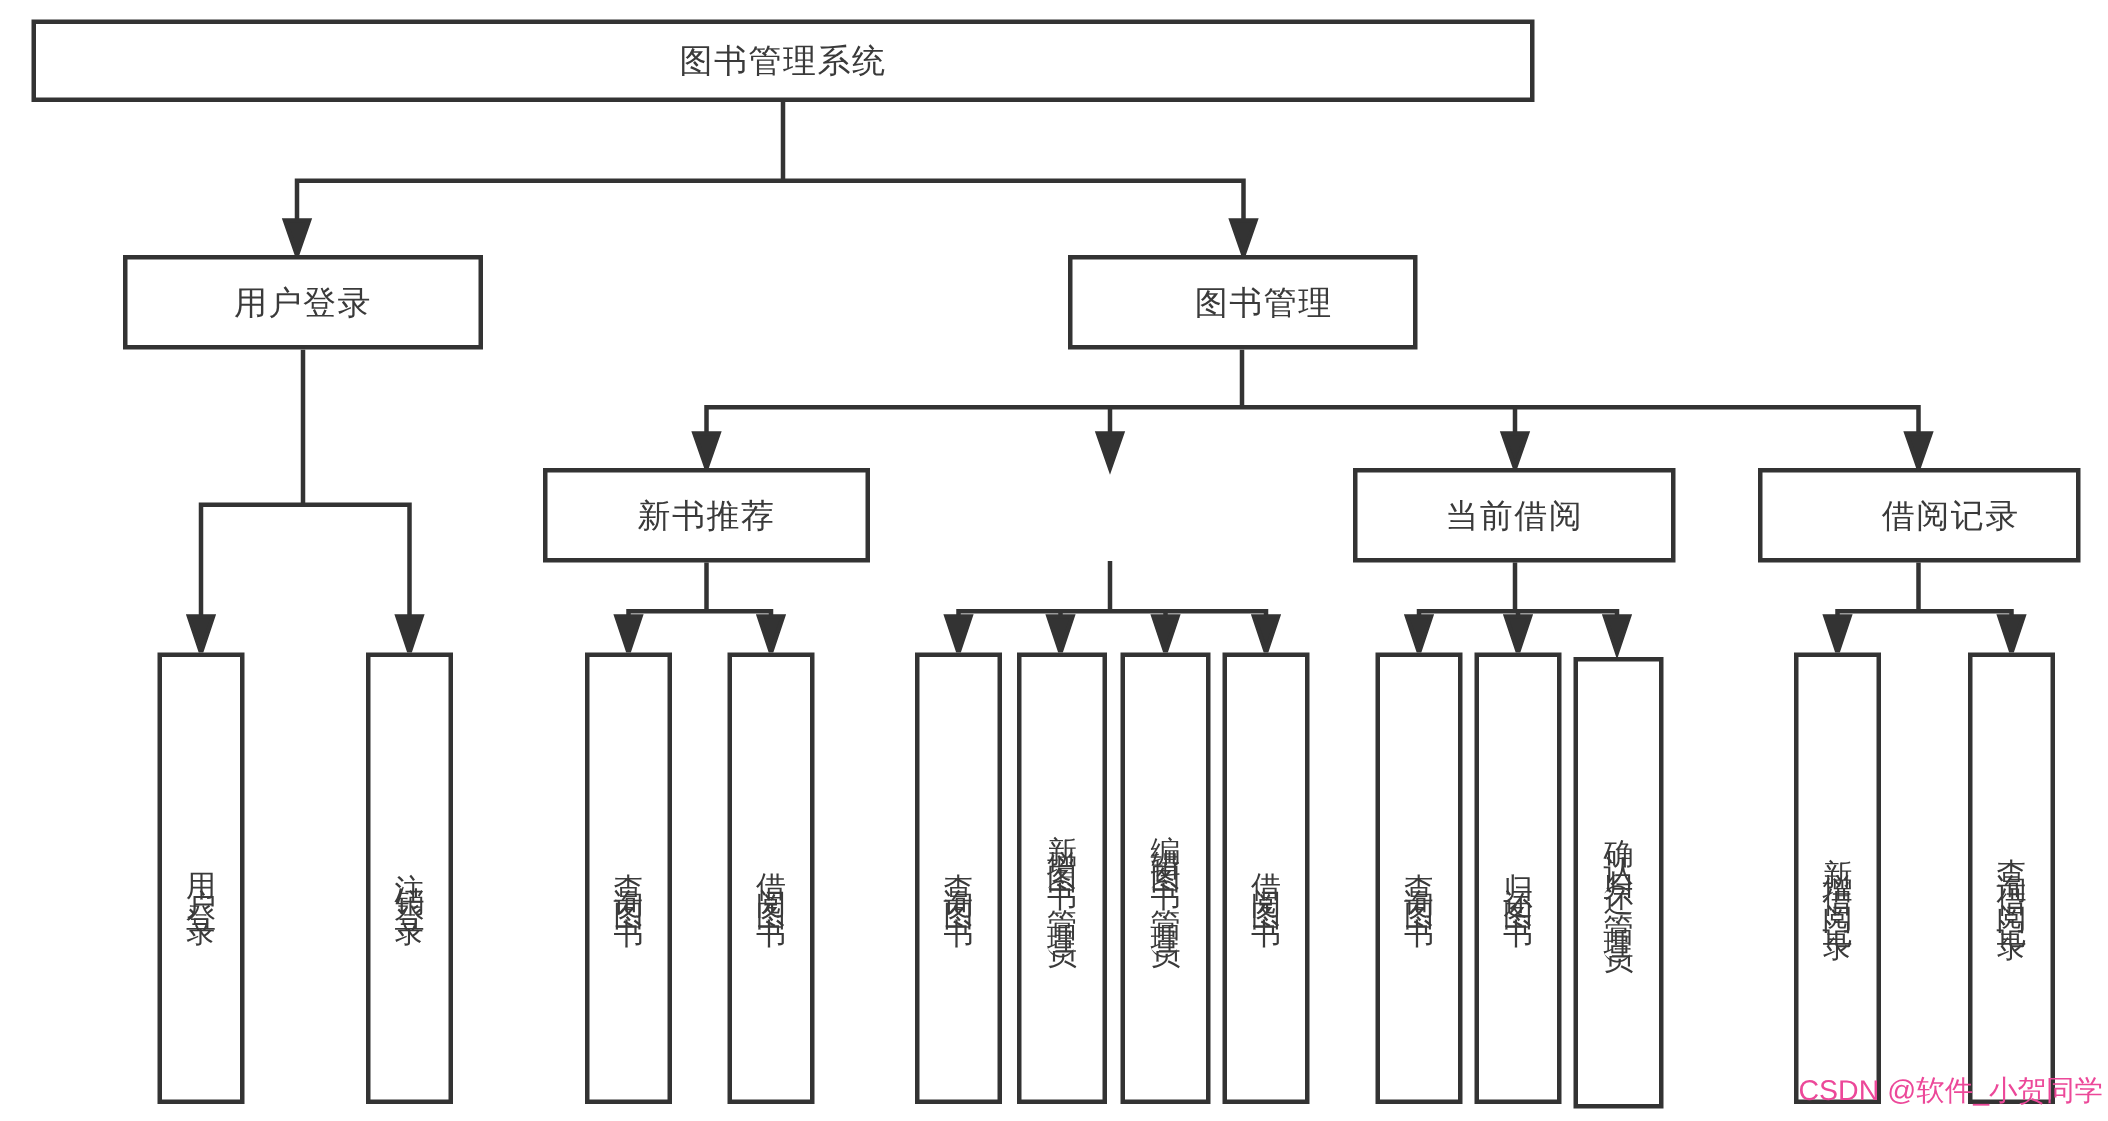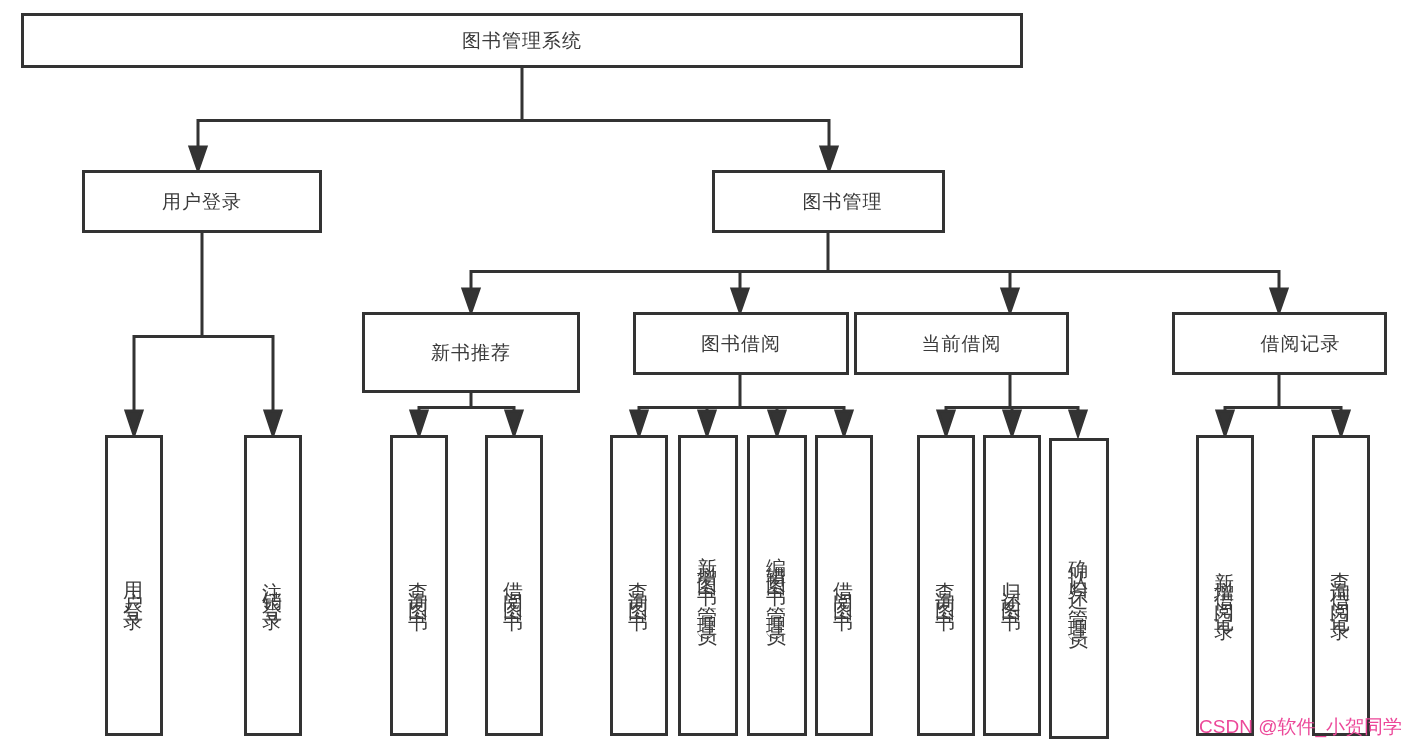--- a/index.html
+++ b/index.html
@@ -25,21 +25,21 @@
     position: absolute;
     box-sizing: border-box;
     border: 3px solid #333333;
     background: #ffffff;
     display: flex;
     align-items: center;
     justify-content: center;
     z-index: 2;
   }
   .hbox span {
-    font-size: 19px;
+    font-size: 22px;
     color: #3a3a3a;
     letter-spacing: 1px;
     white-space: nowrap;
   }
   .vbox {
     position: absolute;
     box-sizing: border-box;
     border: 3px solid #333333;
     background: #ffffff;
     width: 58px;
@@ -115,27 +115,24 @@
     <span>图书管理系统</span>
   </div>
 
   <div class="hbox" style="left:82px; top:170px; width:240px; height:63px;">
     <span>用户登录</span>
   </div>
   <div class="hbox" style="left:712px; top:170px; width:233px; height:63px;padding-left:28px;">
     <span>图书管理</span>
   </div>
 
-  <div class="hbox" style="left:362px; top:312px; width:218px; height:81px;">
+  <div class="hbox" style="left:362px; top:312px; width:218px; height:63px;">
     <span>新书推荐</span>
   </div>
-  <div class="hbox" style="left:633px; top:312px; width:216px; height:63px;">
-    <span>图书借阅</span>
-  </div>
-  <div class="hbox" style="left:854px; top:312px; width:215px; height:63px;">
+  <div class="hbox" style="left:902px; top:312px; width:215px; height:63px;">
     <span>当前借阅</span>
   </div>
   <div class="hbox" style="left:1172px; top:312px; width:215px; height:63px;padding-left:42px;">
     <span>借阅记录</span>
   </div>
 
   <div class="vbox" style="left:105px;">
     <span>用户登录</span>
   </div>
   <div class="vbox" style="left:244px;">

